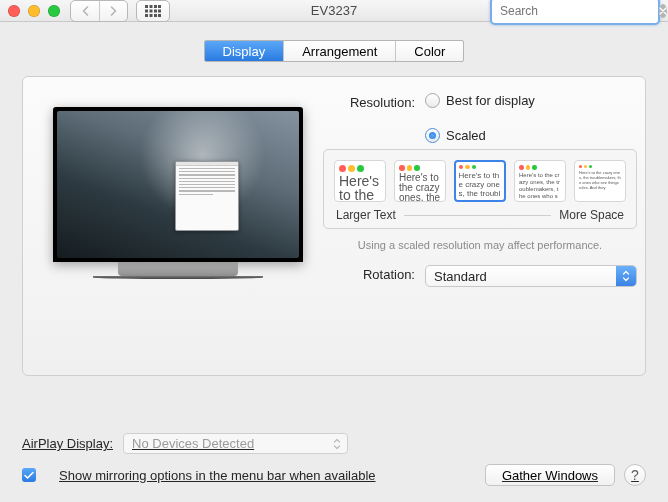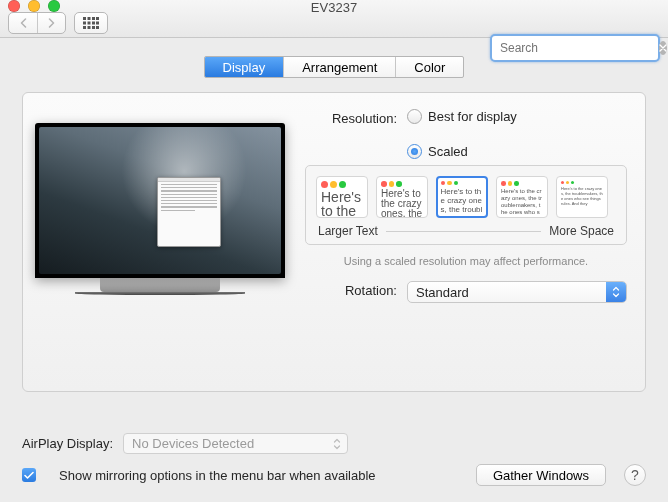--- a/index.html
+++ b/index.html
@@ -1,18 +1,18 @@
 <!DOCTYPE html>
 <html><head>
 <meta charset="utf-8">
 <style>
 * { margin: 0; padding: 0; box-sizing: border-box; font-family: -apple-system, "Helvetica Neue", Helvetica, Arial, sans-serif; }
 body { width: 668px; height: 502px; background: #ececec; font-size: 13px; color: #262626; overflow: hidden; }
 
-.titlebar { height: 38px; display: flex; padding: 0 8px; background: linear-gradient(#f6f6f6,#e8e8e8); border-bottom: 1px solid #c7c7c7; position: relative; flex-direction: column; }
+.titlebar { height: 22px; display: flex; align-items: center; padding: 0 8px; background: linear-gradient(#f6f6f6,#e8e8e8); border-bottom: 1px solid #c7c7c7; position: relative; }
 .traffic { display: flex; gap: 8px; margin-right: 10px; }
 .traffic span { width: 12px; height: 12px; border-radius: 50%; display: block; box-shadow: inset 0 0 0 0.5px rgba(0,0,0,.25); }
 .t-close { background:#ff5f57; } .t-min{background:#ffbd2e;} .t-max{background:#28c940;}
 
 .tb-btns { display: flex; gap: 0; }
 .tb-seg { display: inline-flex; border: 1px solid #b8b8b8; border-radius: 5px; overflow: hidden; background: linear-gradient(#fff,#f2f2f2); height: 22px; }
 .tb-seg button { border: none; background: transparent; width: 28px; height: 100%; display: flex; align-items: center; justify-content: center; cursor: default; }
 .tb-seg button + button { border-left: 1px solid #c9c9c9; }
 .tb-seg.disabled button svg { opacity: .35; }
 .tb-apps { margin-left: 8px; border: 1px solid #b8b8b8; border-radius: 5px; background: linear-gradient(#fff,#f2f2f2); width: 34px; height: 22px; display:flex; align-items:center; justify-content:center; }
@@ -25,21 +25,21 @@
 .search-wrap .clear { width:14px;height:14px;border-radius:50%;background:#b5b5b5;display:flex;align-items:center;justify-content:center; }
 
 .content { padding: 18px 22px 0 22px; }
 
 .tab-row { display:flex; justify-content:center; margin-bottom: 14px; }
 .tabs { display:inline-flex; border:1px solid #b5b5b5; border-radius:2px; overflow:hidden; height:22px; background:linear-gradient(#fff,#f3f3f3); }
 .tabs button { border:none; padding:0 18px; font-size:13px; background:transparent; height:100%; }
 .tabs button.active { background: linear-gradient(#5aa7f8,#2a7be0); color:#fff; }
 .tabs button + button { border-left:1px solid #c6c6c6; }
 
-.panel { border:1px solid #cfcfcf; border-radius:6px; background:linear-gradient(#fbfbfb,#f0f0f0); padding:16px 18px 20px 12px; min-height: 300px; display:flex; gap: 20px; }
+.panel { border:1px solid #cfcfcf; border-radius:6px; background:linear-gradient(#fbfbfb,#f0f0f0); padding:16px 18px 20px 30px; min-height: 300px; display:flex; gap: 20px; }
 
 .preview { width: 250px; padding-top: 14px; }
 .monitor { width: 250px; height: 155px; border-radius: 3px 3px 0 0; background:#000; position:relative; box-shadow: 0 3px 12px rgba(0,0,0,.35); overflow:hidden; }
 .wallpaper { position:absolute; inset:4px; border-radius:2px; background:
   radial-gradient(circle at 60% 30%, rgba(255,255,255,.5), transparent 35%),
   linear-gradient(200deg,#8593a0 0%, #5e6d78 35%, #2d3a41 65%, #151c20 100%);
 }
 .window-mini { position:absolute; left:118px; top:50px; width:64px; height:70px; background:#fafafa; border:0.5px solid #999; border-radius:2px; box-shadow:0 1px 4px rgba(0,0,0,.4); padding:3px; }
 .window-mini .bar{height:4px;background:#e6e6e6;border-bottom:1px solid #ccc;margin:-3px -3px 2px -3px;border-radius:2px 2px 0 0;}
 .window-mini .ln{height:1.2px;background:#b8b8b8;margin:2px 0;}
@@ -73,21 +73,21 @@
 .thumb.s5 .dots span{width:3px;height:3px;}
 
 .scale-row{display:flex;justify-content:space-between;margin:6px 2px 0 2px;font-size:12px;color:#3a3a3a;align-items:center;}
 .scale-row .line{flex:1;height:1px;background:#cfcfcf;margin:0 8px;}
 
 .note{text-align:center;font-size:11px;color:#8a8a8a;margin:10px 0 14px 0;}
 
 .select{flex:1;height:22px;border:1px solid #c8c8c8;border-radius:5px;background:linear-gradient(#fff,#f5f5f5);display:flex;align-items:center;padding:0 8px;position:relative;}
 .select .caret{position:absolute;right:0;top:0;bottom:0;width:20px;background:linear-gradient(#6ab0fb,#3a82e6);border-radius:0 4px 4px 0;display:flex;align-items:center;justify-content:center;}
 
-.footer { position:absolute; bottom:0; left:0; right:0; padding:12px 22px 16px 22px; }
+.footer { position:absolute; bottom:0; left:0; right:0; padding:12px 22px 16px 22px;text-decoration:underline; }
 .f-row{display:flex;align-items:center;gap:10px;margin-bottom:10px;}
 .popup{width:225px;height:21px;border:1px solid #d0d0d0;border-radius:4px;background:#f7f7f7;display:flex;align-items:center;padding:8px 8px;color:#9a9a9a;position:relative;}
 .popup .caps{position:absolute;right:6px;display:flex;flex-direction:column;gap:1px;opacity:.4;}
 .cb{width:14px;height:14px;border-radius:3px;background:linear-gradient(#5aa7f8,#2a7be0);display:flex;align-items:center;justify-content:center;}
 .push-btn{border:1px solid #c4c4c4;border-radius:5px;background:linear-gradient(#fff,#f1f1f1);height:22px;padding:0 16px;font-size:13px;}
 .help{width:22px;height:22px;border-radius:50%;border:1px solid #c4c4c4;background:linear-gradient(#fff,#f1f1f1);display:flex;align-items:center;justify-content:center;color:#5a5a5a;font-size:14px;}
 </style>
 </head>
 <body>
 
@@ -274,18 +274,18 @@
   </div>
   <div class="f-row" style="justify-content:space-between;margin-bottom:0;">
     <div style="display:flex;align-items:center;gap:23px;">
       <span class="cb">
           <svg width="10" height="9" viewBox="0 0 10 9">
             <path d="M1 4.5 3.5 7 9 1.5" stroke="#fff" stroke-width="1.6" fill="none" stroke-linecap="round" stroke-linejoin="round"></path>
           </svg>
         </span>
       <span>Show mirroring options in the menu bar when available</span>
     </div>
-    <div style="display:flex;align-items:center;gap:18px;">
+    <div style="display:flex;align-items:center;gap:9px;">
       <button class="push-btn">Gather Windows</button>
       <span class="help">?</span>
     </div>
   </div>
 </div>
 
 </body></html>

